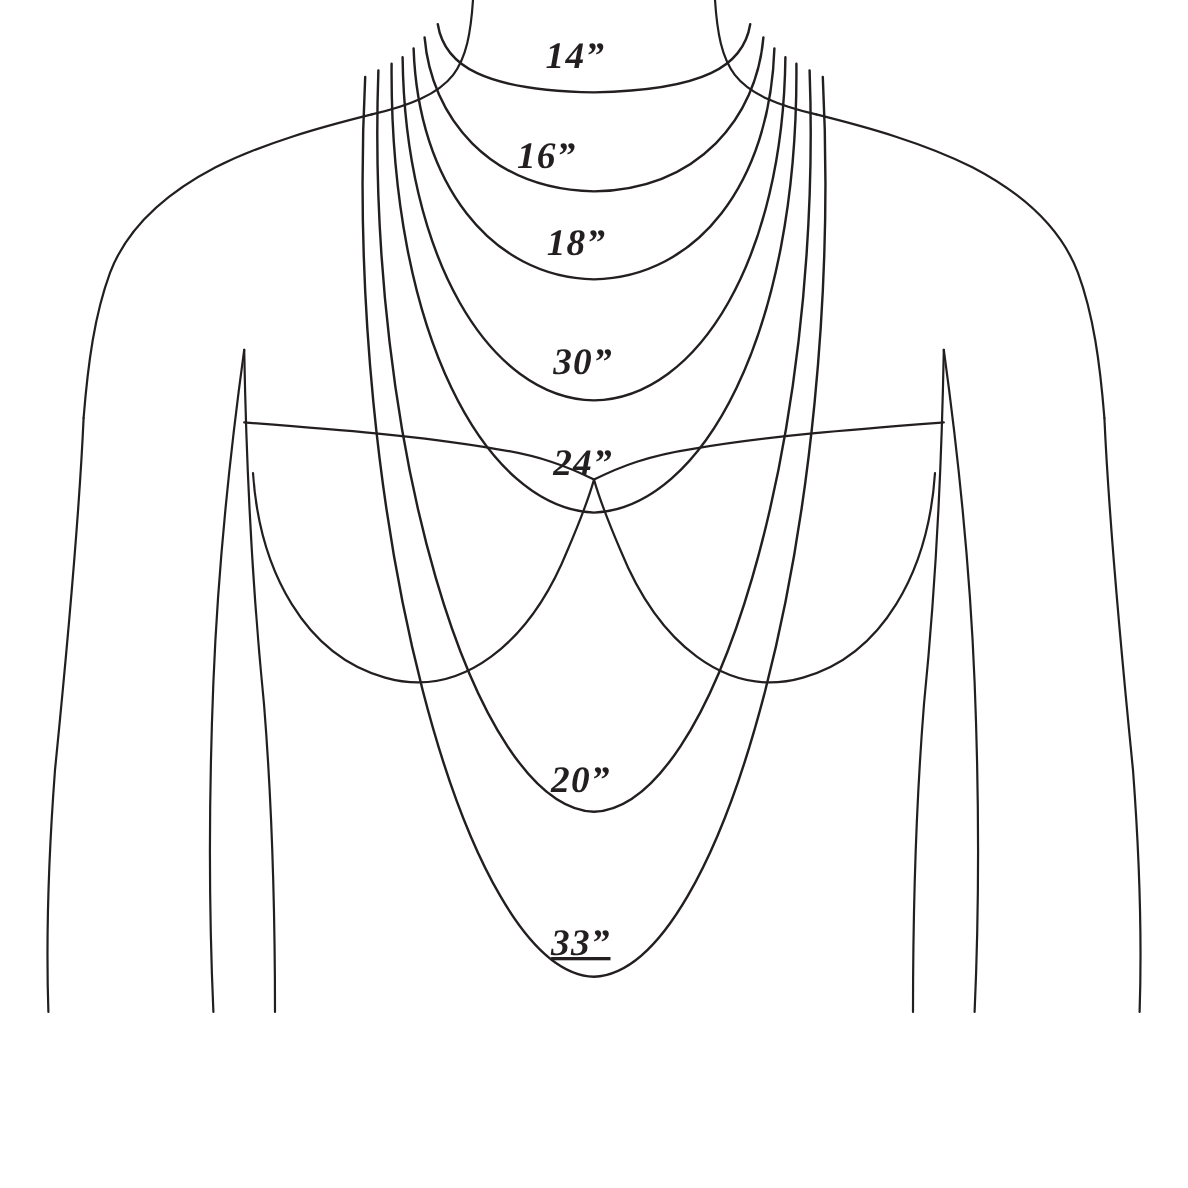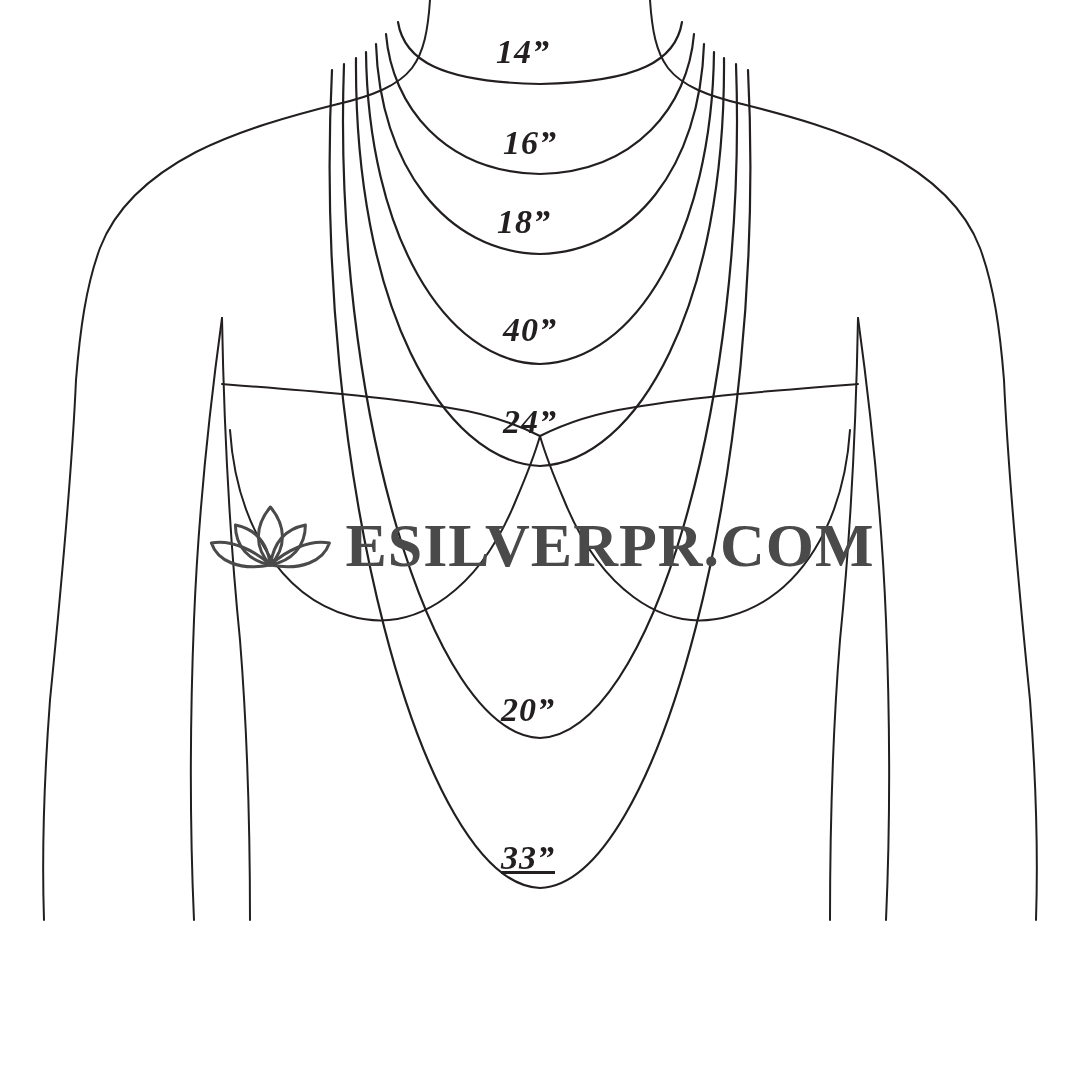--- a/index.html
+++ b/index.html
@@ -140,35 +140,23 @@
 
         <path class="chain-line" d="M356 58 C 354 304 442 462 540 466 C 638 462 726 304 724 58"></path>
 
         <path class="chain-line" d="M344 64 C 332 400 430 734 540 738 C 650 734 748 400 736 64"></path>
 
         <path class="chain-line" d="M332 70 C 312 470 422 884 540 888 C 658 884 768 470 748 70"></path>
       </g>
     </svg>
 
     <div class="len-label" style="left:523px; top:52px;">14”</div>
-    <div class="len-label" style="left:530px; top:143px;">16”</div>
+    <div class="len-label" style="left:497px; top:143px;">16”</div>
     <div class="len-label" style="left:524px; top:222px;text-align:right;">18”</div>
-    <div class="len-label" style="left:530px; top:330px;">40”</div>
+    <div class="len-label" style="left:530px; top:330px;">30”</div>
     <div class="len-label" style="left:530px; top:422px;">24”</div>
     <div class="len-label" style="left:528px; top:710px;">20”</div>
     <div class="len-label" style="left:528px; top:858px;text-decoration:underline;">33”</div>
 
-    <div class="wm">
-      <svg class="wm-mark" viewBox="0 0 130 92" xmlns="http://www.w3.org/2000/svg">
-        <g fill="none" stroke="#4a4a4a" stroke-width="3" stroke-linejoin="round" stroke-linecap="round">
-          <path d="M65 8 C 50 26 48 48 65 66 C 82 48 80 26 65 8 Z"></path>
-          <path d="M30 26 C 30 48 44 62 65 66 C 62 44 50 30 30 26 Z"></path>
-          <path d="M100 26 C 100 48 86 62 65 66 C 68 44 80 30 100 26 Z"></path>
-          <path d="M6 44 C 12 62 34 72 65 66 C 50 52 26 40 6 44 Z"></path>
-          <path d="M124 44 C 118 62 96 72 65 66 C 80 52 104 40 124 44 Z"></path>
-        </g>
-      </svg>
-      <div class="wm-text">ESILVERPR.COM</div>
-    </div>
   </div>
 
 
 </div>
 
 </body></html>

